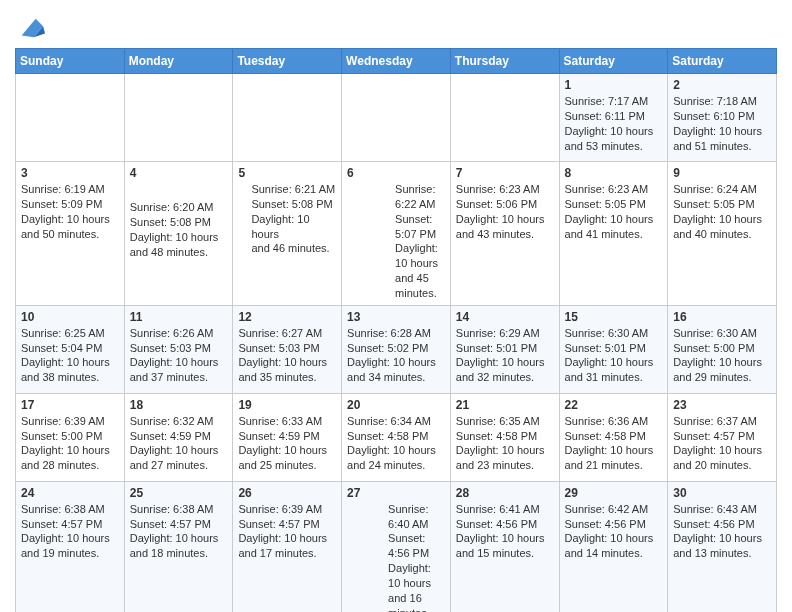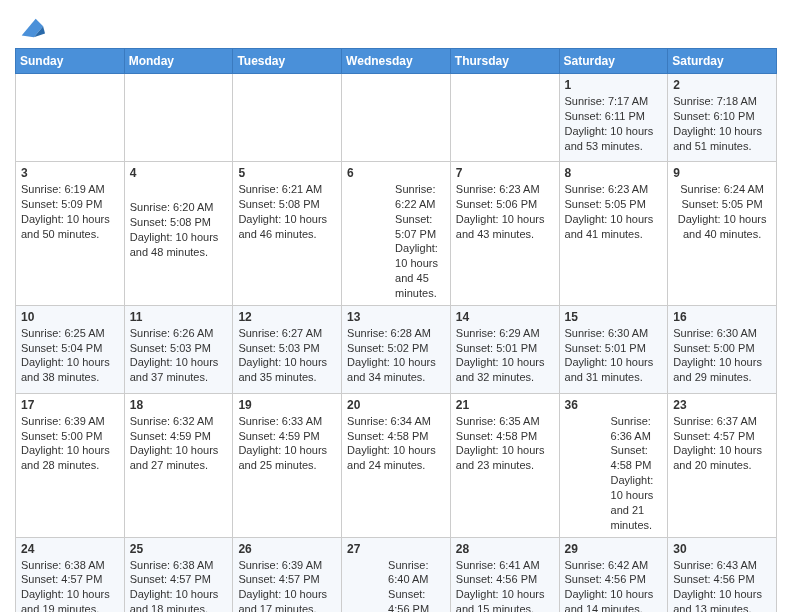--- a/index.html
+++ b/index.html
@@ -167,21 +167,21 @@
           </td>
           <td>
             <span class="day-number">4</span>
             <div class="day-info" style="white-space: pre-line; margin-top: 20px;">Sunrise: 6:20 AM
 Sunset: 5:08 PM
 Daylight: 10 hours
 and 48 minutes.</div>
           </td>
           <td>
             <span class="day-number">5</span>
-            <div class="day-info" style="white-space: pre-line;">Sunrise: 6:21 AM
+            <div class="day-info" style="white-space: pre-line; margin-left: 13px;">Sunrise: 6:21 AM
 Sunset: 5:08 PM
 Daylight: 10 hours
 and 46 minutes.</div>
           </td>
           <td>
             <span class="day-number">6</span>
             <div class="day-info" style="white-space: pre-line; margin-left: 48px;">Sunrise: 6:22 AM
 Sunset: 5:07 PM
 Daylight: 10 hours
 and 45 minutes.</div>
@@ -195,21 +195,21 @@
           </td>
           <td>
             <span class="day-number">8</span>
             <div class="day-info" style="white-space: pre-line;">Sunrise: 6:23 AM
 Sunset: 5:05 PM
 Daylight: 10 hours
 and 41 minutes.</div>
           </td>
           <td>
             <span class="day-number">9</span>
-            <div class="day-info" style="white-space: pre-line; text-align: center;">Sunrise: 6:24 AM
+            <div class="day-info" style="white-space: pre-line;">Sunrise: 6:24 AM
 Sunset: 5:05 PM
 Daylight: 10 hours
 and 40 minutes.</div>
           </td>
         </tr>
         <tr>
           <td>
             <span class="day-number">10</span>
             <div class="day-info" style="white-space: pre-line;">Sunrise: 6:25 AM
 Sunset: 5:04 PM
@@ -289,22 +289,22 @@
 and 24 minutes.</div>
           </td>
           <td>
             <span class="day-number">21</span>
             <div class="day-info" style="white-space: pre-line;">Sunrise: 6:35 AM
 Sunset: 4:58 PM
 Daylight: 10 hours
 and 23 minutes.</div>
           </td>
           <td>
-            <span class="day-number">36</span>
-            <div class="day-info" style="white-space: pre-line; margin-left: 46px;">Sunrise: 6:36 AM
+            <span class="day-number">22</span>
+            <div class="day-info" style="white-space: pre-line;">Sunrise: 6:36 AM
 Sunset: 4:58 PM
 Daylight: 10 hours
 and 21 minutes.</div>
           </td>
           <td>
             <span class="day-number">23</span>
             <div class="day-info" style="white-space: pre-line;">Sunrise: 6:37 AM
 Sunset: 4:57 PM
 Daylight: 10 hours
 and 20 minutes.</div>

